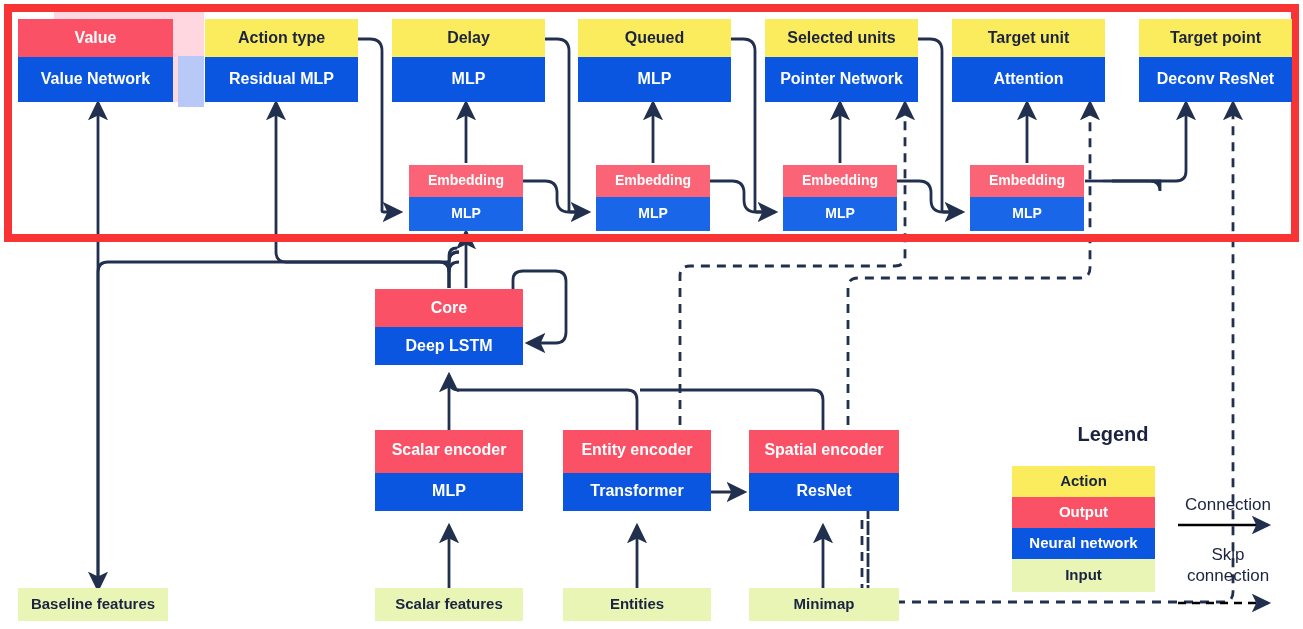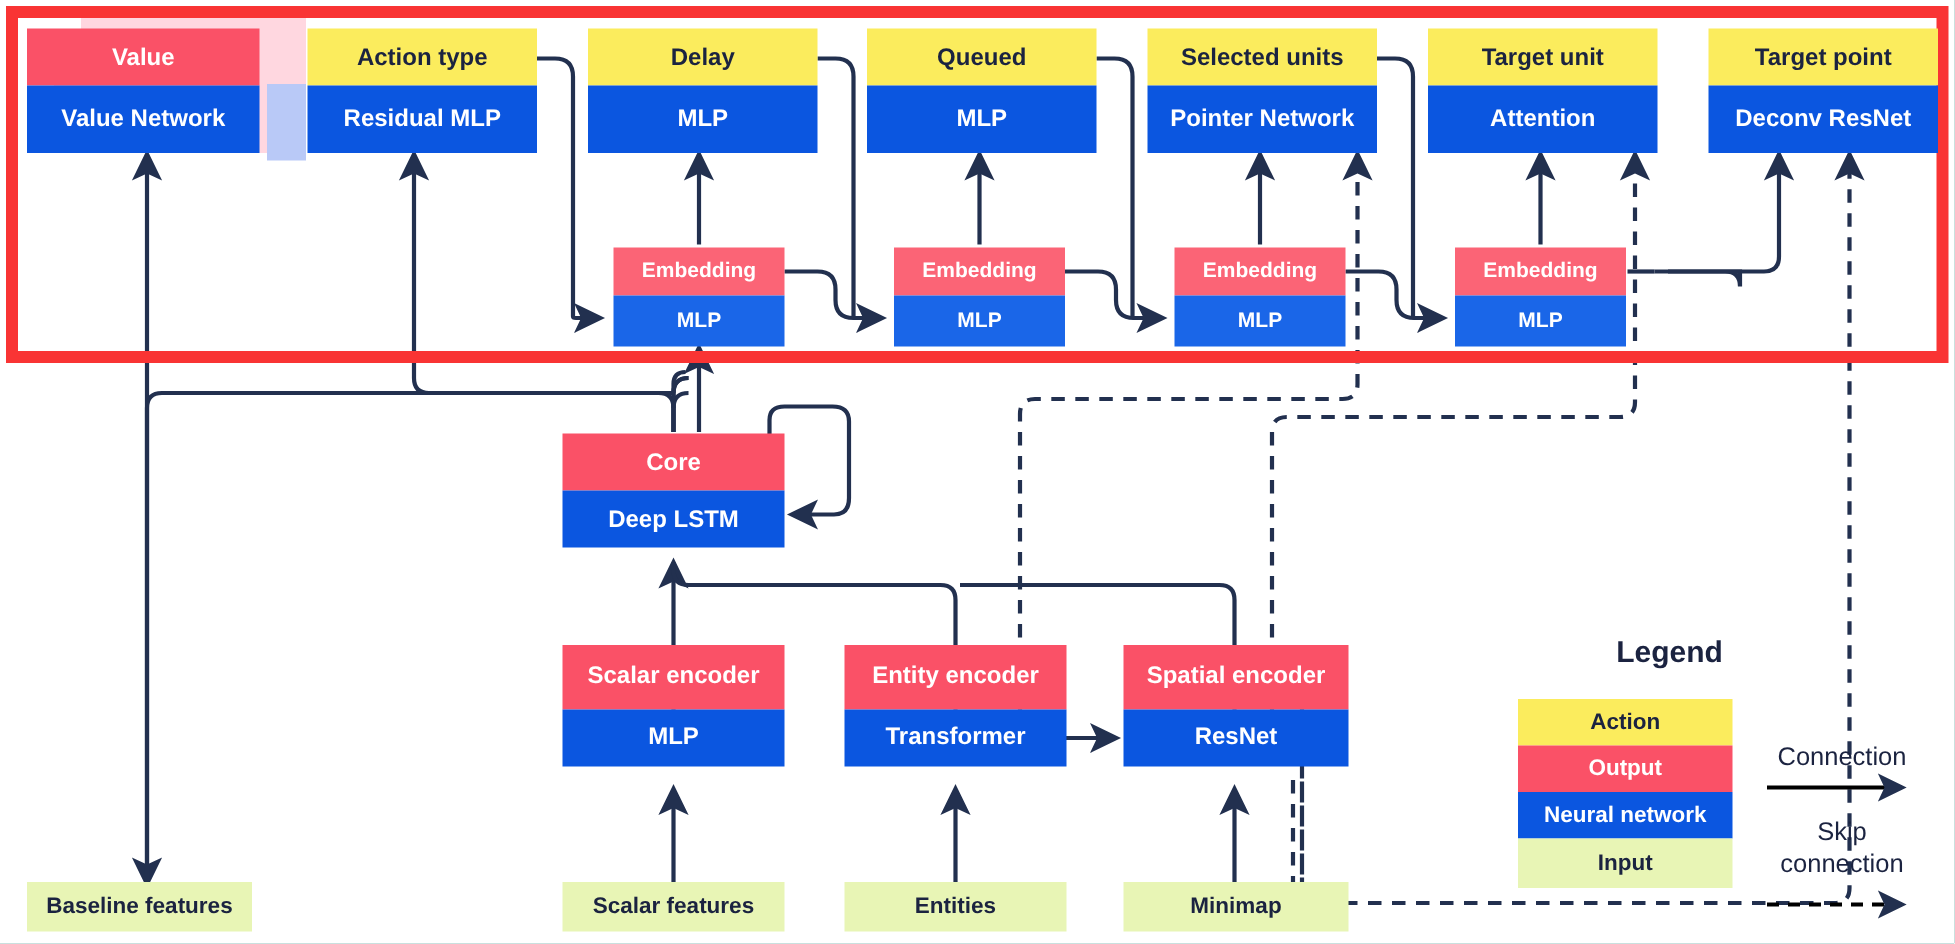--- a/index.html
+++ b/index.html
@@ -1,17 +1,17 @@
 <!DOCTYPE html>
 <html><head>
 <meta charset="utf-8">
 <style>
   html,body{margin:0;padding:0;background:#ffffff;}
   body{width:1303px;height:629px;overflow:hidden;font-family:"Liberation Sans",sans-serif;}
-  #stage{position:relative;width:1303px;height:629px;background:#0f766e;}
+  #stage{position:relative;width:1303px;height:629px;background:#e5e5e5;}
   svg{display:block;}
   .bxlabel{font-family:"Liberation Sans",sans-serif;font-weight:700;text-anchor:middle;dominant-baseline:middle;}
   .lbl-dark{fill:#1b2340;}
   .lbl-light{fill:#ffffff;}
   .legend-title{font-family:"Liberation Sans",sans-serif;font-weight:700;fill:#1b2340;font-size:20px;text-anchor:middle;}
   .legend-ltext{font-family:"Liberation Sans",sans-serif;font-weight:400;fill:#1b2340;font-size:17px;text-anchor:middle;}
 </style>
 </head>
 <body>
 

